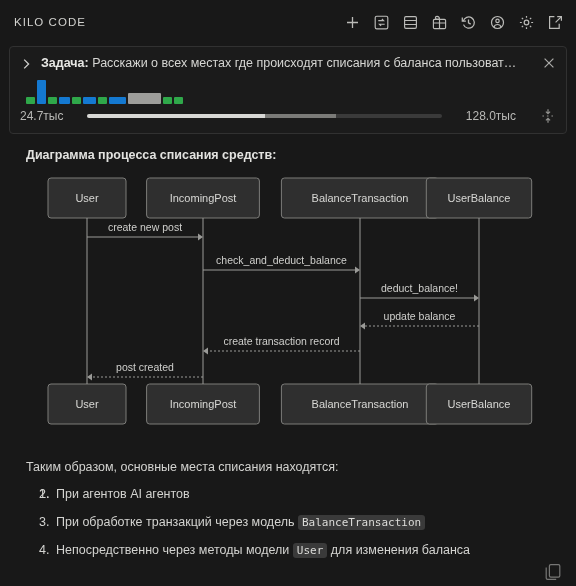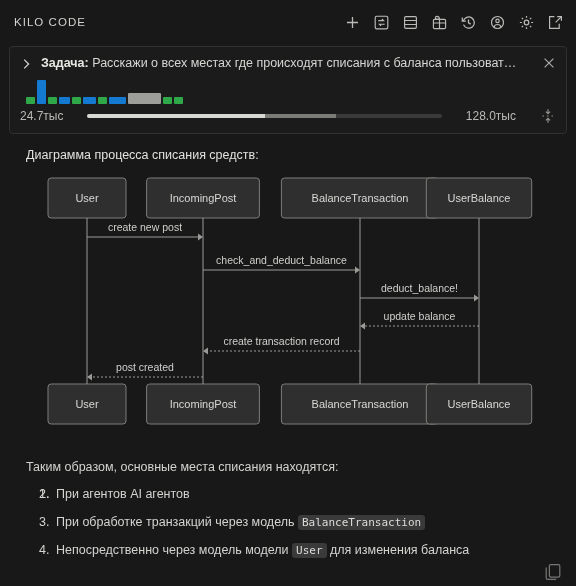--- a/index.html
+++ b/index.html
@@ -56,21 +56,21 @@
   .meter-track {
     flex: 1 1 auto; height: 4px; border-radius: 2px; background: #3a3a3a;
     position: relative; overflow: hidden;
   }
   .meter-fill-a { position: absolute; left: 0; top: 0; height: 100%; background: #d8d8d5; }
   .meter-fill-b { position: absolute; top: 0; height: 100%; background: #7b7b78; }
   .compact-btn { width: 16px; height: 16px; flex: 0 0 16px; cursor: pointer; opacity:.75; }
 
   
   .content { padding: 14px 18px 0 26px; }
-  .section-title { font-size: 12.5px; font-weight: 400; color: #e2e2df; }
+  .section-title { font-size: 12.5px; font-weight: 700; color: #e2e2df; }
 
   
   .diagram { position: relative; width: 530px; height: 262px; margin: 8px 0 0 2px; }
   .diagram svg { display: block; }
 
   
   .outro { font-size: 12.5px; color: #d3d3d0; margin-top: 28px; }
   ol.places { list-style: none; margin: 12px 0 0 0; padding: 0; }
   ol.places li {
     font-size: 12.5px; color: #d3d3d0; line-height: 17px;
@@ -252,21 +252,21 @@
           <text x="117" y="201" text-anchor="middle" fill="#cfcfcc" font-size="10.5" font-family="&quot;Liberation Sans&quot;, sans-serif">post created</text>
         </svg>
     </div>
 
     <div class="outro">Таким образом, основные места списания находятся:</div>
 
     <ol class="places" id="places">
         <li><span class="num">1.</span></li>
         <li><span class="num">2.</span><span>При агентов AI агентов</span></li>
         <li><span class="num">3.</span><span>При обработке транзакций через модель </span><code class="inline">BalanceTransaction</code></li>
-        <li><span class="num">4.</span><span>Непосредственно через модель модели </span><code class="inline">User</code><span> для изменения баланса</span></li>
+        <li><span class="num">4.</span><span>Непосредственно через методы модели </span><code class="inline">User</code><span> для изменения баланса</span></li>
       </ol>
   </div>
 
   <span class="copy-btn">
     <svg viewBox="0 0 20 20" fill="none" stroke="#c4c4c1" stroke-width="1.2">
       <rect x="6.4" y="2.6" width="10.4" height="12.6" rx="1.4"></rect>
       <path d="M13.2 17.4H4.6a1.4 1.4 0 0 1-1.4-1.4V5.4"></path>
     </svg>
   </span>
 

